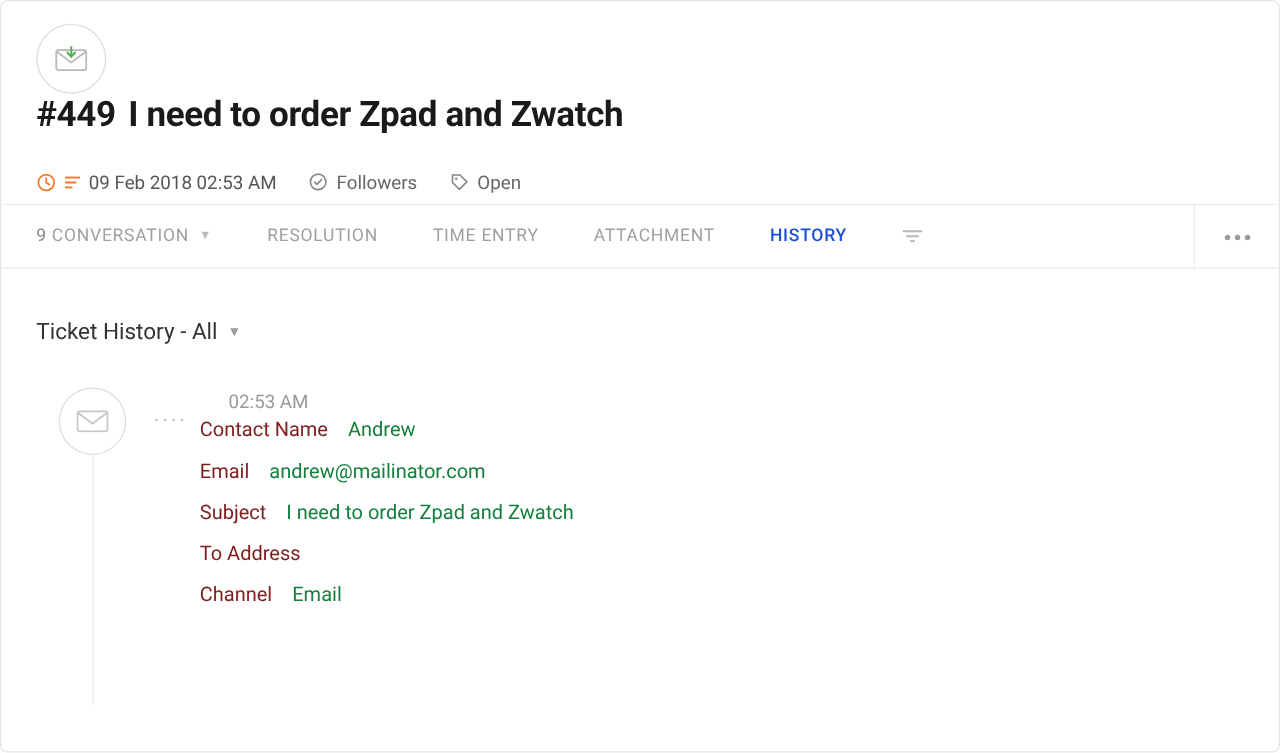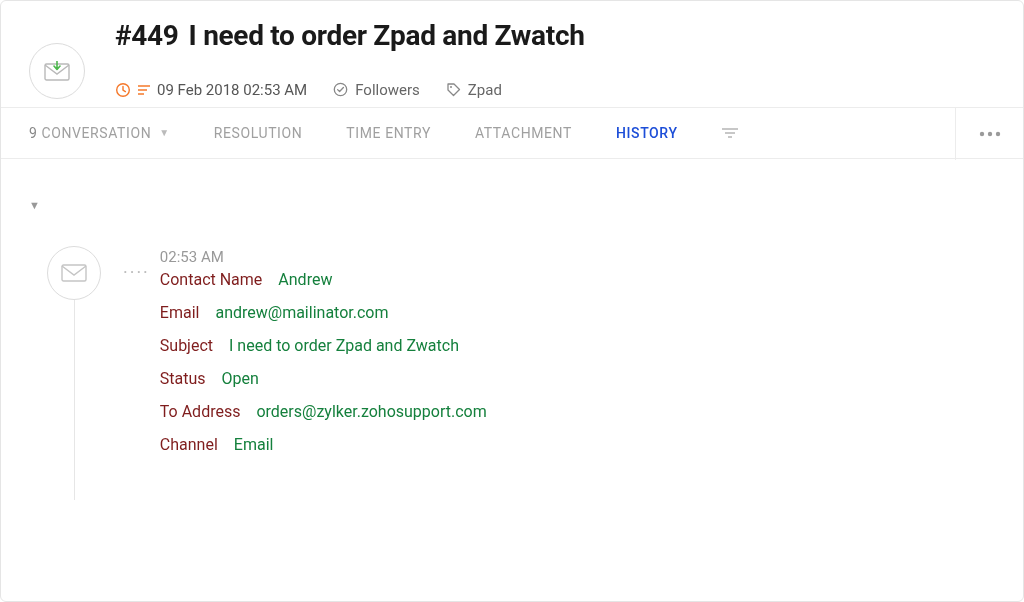--- a/index.html
+++ b/index.html
@@ -8,22 +8,23 @@
     background: #fff;
     color: #222;
     width: 1024px;
     height: 602px;
     overflow: hidden;
     border: 1px solid #e5e5e5;
     border-radius: 6px;
   }
   .header {
     display: flex;
-    align-items: flex-end;
+    align-items: flex-start;
     padding: 18px 28px 8px 28px;
+    flex-direction: column;
   }
   .header-icon-wrap {
     width: 56px; height: 56px;
     border: 1px solid #dcdcdc;
     border-radius: 50%;
     display: flex;
     align-items: center;
     justify-content: center;
     margin-right: 30px;
     flex-shrink: 0;
@@ -116,21 +117,21 @@
   }
   .event-dots {
     color: #bcbcbc;
     font-size: 18px;
     letter-spacing: 2px;
     margin: 18px 10px 0 4px;
     cursor: pointer;
     line-height: 1;
   }
   .event-content { flex: 1; padding-top: 2px;}
-  .event-time { color: #999; font-size: 15px; margin-bottom: 4px;}
+  .event-time { color: #999; font-size: 15px; margin-bottom: 4px; margin-left: 23px;}
   .event-title { font-size: 20px; font-weight: 700; color:#1a1a1a; margin-bottom: 16px;}
   .field-row {
     display: flex;
     align-items: baseline;
     font-size: 16px;
     margin-bottom: 14px;
   }
   .field-label { color: #7f1d1d; min-width: 0; margin-right: 16px;}
   .field-value { color: #15803d; }
   svg { display:block; }
@@ -168,21 +169,21 @@
           <circle cx="7.5" cy="7.5" r="6.2" fill="none" stroke="#888" stroke-width="1.3"></circle>
           <path d="M4.6 7.6 L6.6 9.5 L10.4 5.5" fill="none" stroke="#888" stroke-width="1.3" stroke-linecap="round" stroke-linejoin="round"></path>
         </svg>
         <span>Followers</span>
       </div>
       <div class="meta-item">
         <svg width="15" height="15" viewBox="0 0 15 15">
           <path d="M2 2 L8 2 L13.5 7.5 L7.5 13.5 L2 8 Z" fill="none" stroke="#888" stroke-width="1.3" stroke-linejoin="round"></path>
           <circle cx="5" cy="5" r="1" fill="#888"></circle>
         </svg>
-        <span>Zpad</span>
+        <span>Open</span>
       </div>
     </div>
   </div>
 </div>
 
 <div class="tabs">
   <div class="tab">
     <span class="conv-count">9</span>
     <span>CONVERSATION</span>
     <span class="chev">▼</span>
@@ -210,20 +211,21 @@
     <svg width="22" height="6" viewBox="0 0 22 6">
       <circle cx="3" cy="3" r="2.2" fill="#9a9a9a"></circle>
       <circle cx="11" cy="3" r="2.2" fill="#9a9a9a"></circle>
       <circle cx="19" cy="3" r="2.2" fill="#9a9a9a"></circle>
     </svg>
   </div>
 </div>
 
 <div class="body-area">
   <div class="filter-row">
+    <span>Ticket History - All</span>
     <span class="chev-down">▼</span>
   </div>
 
   <div class="event">
     <div class="event-icon-col">
       <div class="event-icon-wrap">
         <svg width="26" height="18" viewBox="0 0 26 18">
           <rect x="1" y="1" width="24" height="16" rx="1.5" fill="none" stroke="#c5c5c5" stroke-width="1.4"></rect>
           <path d="M1 2 L13 11 L25 2" fill="none" stroke="#c5c5c5" stroke-width="1.4"></path>
         </svg>
@@ -240,26 +242,21 @@
       </div>
       <div class="field-row">
         <span class="field-label">Email</span>
         <span class="field-value">andrew@mailinator.com</span>
       </div>
       <div class="field-row">
         <span class="field-label">Subject</span>
         <span class="field-value">I need to order Zpad and Zwatch</span>
       </div>
       <div class="field-row">
-        <span class="field-label">Status</span>
-        <span class="field-value">Open</span>
-      </div>
-      <div class="field-row">
         <span class="field-label">To Address</span>
-        <span class="field-value">orders@zylker.zohosupport.com</span>
       </div>
       <div class="field-row">
         <span class="field-label">Channel</span>
         <span class="field-value">Email</span>
       </div>
     </div>
   </div>
 </div>
 
 </body></html>

